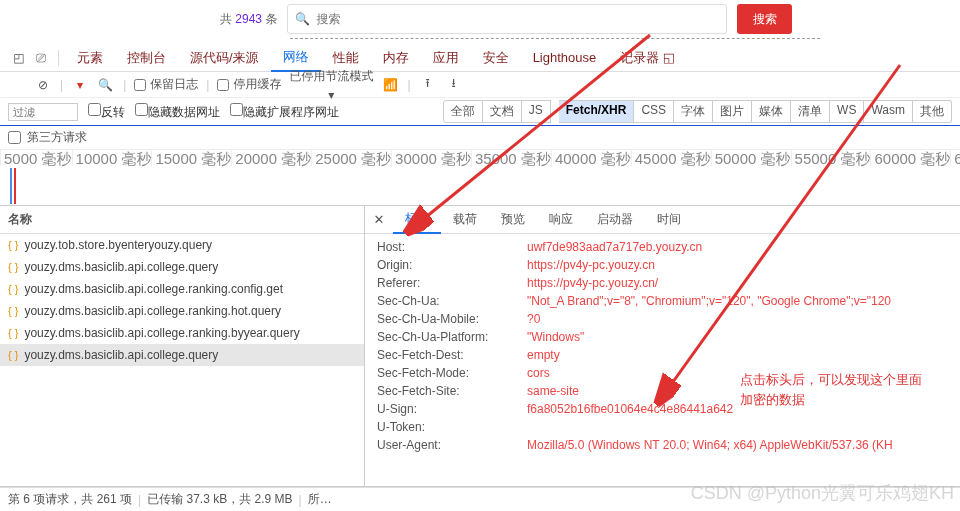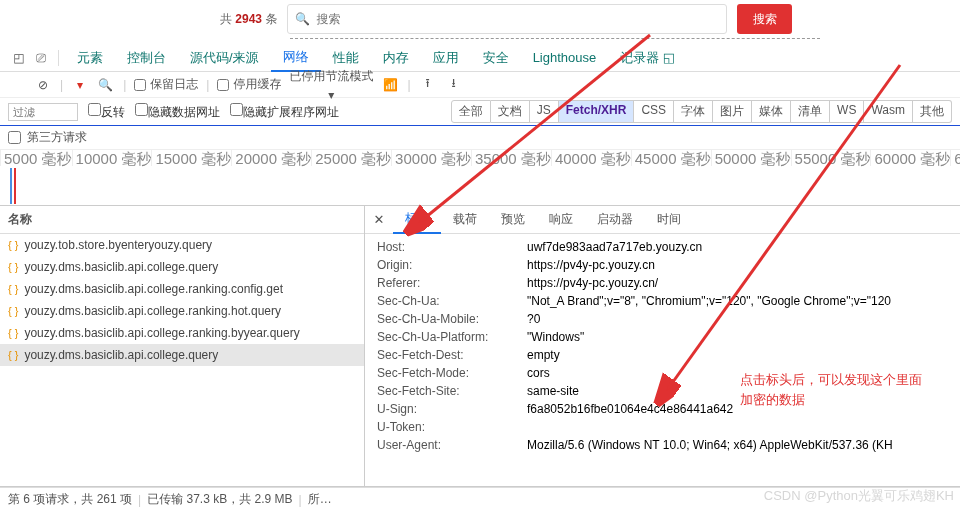--- a/index.html
+++ b/index.html
@@ -1,50 +1,50 @@
 <!DOCTYPE html>
 <html><head>
 <meta charset="utf-8">
 <style>
 * { margin:0; padding:0; box-sizing:border-box; font-family:"Microsoft YaHei",Arial,sans-serif; }
 body { width:960px; height:511px; background:#fff; font-size:12px; color:#333; overflow:hidden; position:relative; }
 
 
 .topbar { height:38px; display:flex; align-items:center; padding-left:220px; gap:10px; }
 .topbar .count { color:#666; font-size:12px; }
-.topbar .count .num { color:#b91c1c; font-weight:700; }
+.topbar .count .num { color:#6d28d9; font-weight:400; }
 .topbar input { width:440px; height:30px; border:1px solid #ddd; border-radius:3px; padding:0 28px; font-size:12px; }
 .topbar .search-ico { position:absolute; margin-left:8px; color:#aaa; }
 .topbar .sbox { position:relative; display:flex; align-items:center; }
 .topbar button { width:55px; height:30px; border:none; background:#e03131; color:#fff; font-size:12px; border-radius:3px; cursor:pointer; }
 .dotted-line { position:absolute; top:38px; left:290px; right:140px; border-top:1px dashed #999; }
 
 
 .dt-tabs { display:flex; align-items:center; height:28px; border-bottom:1px solid #ddd; padding:0 8px; gap:0; margin-top:6px; }
 .dt-tabs .icon-btn { width:22px; height:22px; display:flex; align-items:center; justify-content:center; color:#555; cursor:pointer; }
 .dt-tabs .sep { width:1px; height:16px; background:#ddd; margin:0 6px; }
-.dt-tabs .tab { padding:0 12px; height:28px; display:flex; align-items:center; color:#0f766e; cursor:pointer; font-size:13px; }
+.dt-tabs .tab { padding:0 12px; height:28px; display:flex; align-items:center; color:#7f1d1d; cursor:pointer; font-size:13px; }
 .dt-tabs .tab.active { color:#1a73e8; border-bottom:2px solid #1a73e8; margin-bottom:-1px; }
 
 
 .nt-row { display:flex; align-items:center; height:26px; border-bottom:1px solid #eee; padding:0 8px; gap:8px; font-size:12px; color:#555; }
 .nt-row .ic { width:18px; text-align:center; cursor:pointer; }
 .nt-row .funnel { color:#d93025; }
 .nt-row label { display:flex; align-items:center; gap:4px; }
 .nt-row input[type=checkbox]{ width:12px; height:12px; }
 .nt-row .thrtl { display:flex; align-items:center; gap:3px;flex-direction:column; }
 
 
 .flt-row { display:flex; align-items:center; height:28px; border-bottom:1px solid #1d4ed8; padding:0 8px; gap:10px; font-size:12px; }
 .flt-row .filter-input { width:70px; height:18px; border:1px solid #ccc; padding:0 4px; color:#888; font-size:11px; }
 .flt-row .types { display:flex; gap:0; margin-left:auto; }
 .flt-row .types span { padding:2px 7px; border:1px solid #ccc; border-left:none; cursor:pointer; color:#555; }
 .flt-row .types span:first-child { border-left:1px solid #ccc; border-radius:3px 0 0 3px; }
 .flt-row .types span:last-child { border-radius:0 3px 3px 0; }
-.flt-row .types span.active { background:#d6e6ff; color:#4c1d95; font-weight:600; }
+.flt-row .types span.active { background:#d6e6ff; color:#000000; font-weight:600;margin-left:8px; }
 
 
 .tp-row { display:flex; align-items:center; height:24px; padding:0 8px; gap:6px; font-size:12px; color:#555; border-bottom:1px solid #eee; }
 
 
 .timeline { height:56px; border-bottom:1px solid #ccc; position:relative; overflow:hidden; }
 .timeline .ticks { display:flex; height:16px; }
 .timeline .ticks span { flex:1; font-size:15px; color:#888; border-left:1px solid #eee; padding-left:3px; white-space:nowrap; }
 .timeline .body { height:40px; position:relative; }
 .timeline .mark { position:absolute; top:2px; bottom:2px; width:2px; }
@@ -60,30 +60,30 @@
 .req-list .row .ic { color:#e69100; font-size:11px; }
 
 .detail { flex:1; display:flex; flex-direction:column; overflow:hidden; }
 .detail-tabs { display:flex; align-items:center; height:28px; border-bottom:1px solid #ddd; }
 .detail-tabs .x { width:28px; text-align:center; color:#555; cursor:pointer; font-size:13px; }
 .detail-tabs .dtab { padding:0 12px; height:28px; display:flex; align-items:center; color:#555; cursor:pointer; font-size:12px; }
 .detail-tabs .dtab.active { color:#1a73e8; border-bottom:2px solid #1a73e8; margin-bottom:-1px; }
 .hdrs { flex:1; overflow:auto; padding:4px 0; }
 .hdrs .hrow { display:flex; font-size:12px; padding:2px 12px; }
 .hdrs .hrow .k { width:150px; color:#555; }
-.hdrs .hrow .v { flex:1; color:#000000; white-space:nowrap; overflow:hidden; text-overflow:ellipsis; }
+.hdrs .hrow .v { flex:1; color:#ef4444; white-space:nowrap; overflow:hidden; text-overflow:ellipsis; }
 
 
 .status { height:24px; border-top:1px solid #ddd; display:flex; align-items:center; padding:0 8px; font-size:12px; color:#555; gap:6px; }
 .status .vsep { color:#ccc; }
 
 
 .arrow { position:absolute; pointer-events:none; }
 .note { position:absolute; color:#e03131; font-size:13px; line-height:1.5; }
-.watermark { position:absolute; right:6px; bottom:6px; color:#bbb; font-size:13px; opacity:.6; }
+.watermark { position:absolute; right:6px; bottom:6px; color:#bbb; font-size:18px; opacity:.6; }
 svg.arr { stroke:#e03131; stroke-width:3; fill:none; }
 svg.arr marker path { fill:#e03131; }
 </style>
 </head>
 <body>
 
 <div class="topbar">
   <span class="count"><span>共 </span><span class="num">2943</span><span> 条</span></span>
   <span class="sbox">
     <span class="search-ico">🔍</span>
@@ -265,21 +265,21 @@
         <div class="hrow">
           <div class="k">U-Sign:</div>
           <div class="v">f6a8052b16fbe01064e4c4e86441a642</div>
         </div>
         <div class="hrow">
           <div class="k">U-Token:</div>
           <div class="v"></div>
         </div>
         <div class="hrow">
           <div class="k">User-Agent:</div>
-          <div class="v">Mozilla/5.6 (Windows NT 10.0; Win64; x64) AppleWebKit/537.36 (KH</div>
+          <div class="v">Mozilla/5.0 (Windows NT 20.0; Win64; x64) AppleWebKit/537.36 (KH</div>
         </div>
       </div>
   </div>
 </div>
 
 <div class="status">
   <span>第 6 项请求，共 261 项</span>
   <span class="vsep">|</span>
   <span>已传输 37.3 kB，共 2.9 MB</span>
   <span class="vsep">|</span>

